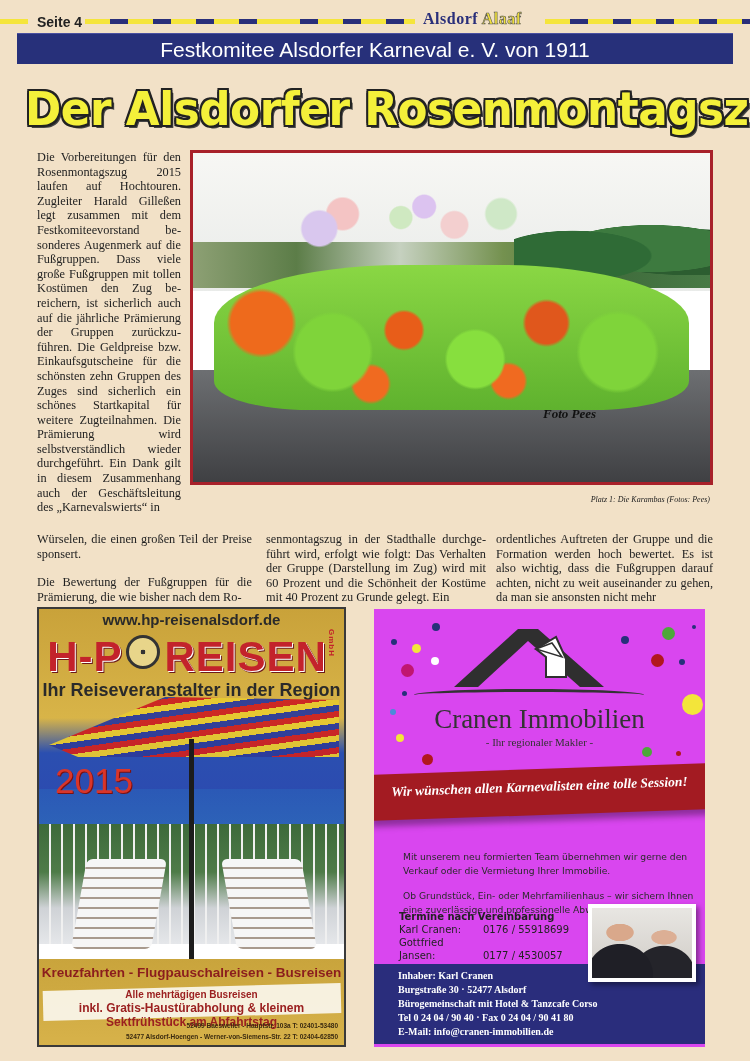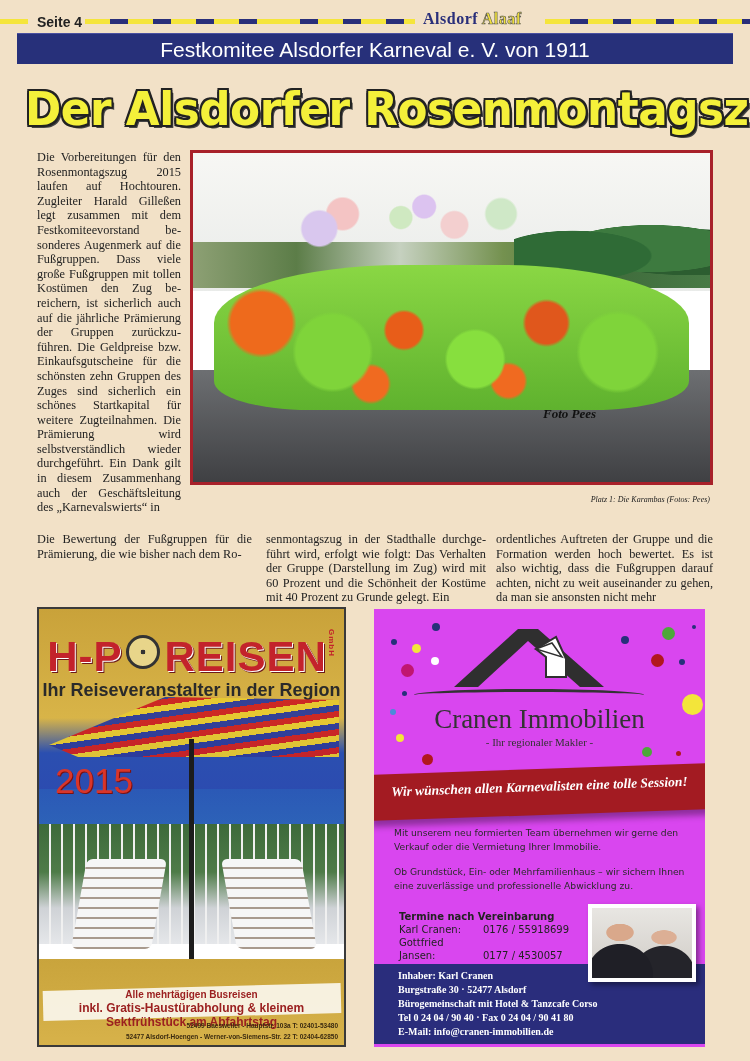--- a/index.html
+++ b/index.html
@@ -175,21 +175,21 @@
   .cr-swoosh { position: absolute; left: 40px; top: 80px; width: 230px; height: 12px; border-top: 3px solid #333; border-radius: 50% 50% 0 0; }
   .cr-name { position: absolute; top: 95px; width: 100%; text-align: center;
     font-family: "Liberation Serif", serif; font-size: 27px; color: #333; }
   .cr-sub { position: absolute; top: 127px; width: 100%; text-align: center;
     font-family: "Liberation Serif", serif; font-size: 11px; color: #333; }
   .cr-redband { position: absolute; left: -4px; top: 160px; width: 340px; height: 46px; background: #a31b22;
     transform: rotate(-2deg); box-shadow: 0 6px 6px rgba(0,0,0,0.35); }
   .cr-slogan { position: absolute; top: 170px; width: 100%; text-align: center;
     font-family: "Liberation Serif", serif; font-style: italic; font-weight: bold;
     font-size: 13.5px; color: #fff; transform: rotate(-2deg); }
-  .cr-p { position: absolute; left: 20px; width: 300px; font-size: 9.2px; line-height: 13.5px; color: #2a2a2a; }
+  .cr-p { position: absolute; left: 29px; width: 300px; font-size: 9.2px; line-height: 13.5px; color: #2a2a2a; margin-top: 24px; }
   .cr-p1 { top: 217px; }
   .cr-p2 { top: 256px; }
   .cr-appt { position: absolute; left: 25px; top: 301px; font-size: 10px; line-height: 13px; color: #222; }
   .cr-appt .t { font-weight: bold; }
   .cr-appt .row span:first-child { display: inline-block; width: 84px; }
   .cr-photo { position: absolute; left: 214px; top: 295px; width: 108px; height: 78px; background: #fff; padding: 4px; box-shadow: 3px 3px 5px rgba(0,0,0,0.4); }
   .cr-photo .inner { width: 100%; height: 100%;
     background:
       radial-gradient(ellipse at 28% 35%, #d9a88b 0 13%, transparent 14%),
       radial-gradient(ellipse at 72% 42%, #dcaf95 0 12%, transparent 13%),
@@ -226,38 +226,41 @@
   <div class="hedge"></div>
   <div class="trees"></div>
   <div class="ground"></div>
   <div class="balloons"></div>
   <div class="crowd"></div>
   <div class="photo-credit">Foto Pees</div>
 </div>
 <div class="caption">Platz 1: Die Karambas (Fotos: Pees)</div>
 
 <div class="col-text col1-bottom">
+  <p>Würselen, die einen großen Teil der Preise sponsert.</p>
   <p>Die Bewertung der Fußgruppen für die Prämierung, die wie bisher nach dem Ro-</p>
 </div>
 <div class="col-text col2">senmontagszug in der Stadthalle durchge­führt wird, erfolgt wie folgt: Das Verhalten der Gruppe (Darstellung im Zug) wird mit 60 Prozent und die Schönheit der Kostü­me mit 40 Prozent zu Grunde gelegt. Ein</div>
 <div class="col-text col3">ordentliches Auftreten der Gruppe und die Formation werden hoch bewertet. Es ist also wichtig, dass die Fußgruppen da­rauf achten, nicht zu weit auseinander zu gehen, da man sie ansonsten nicht mehr</div>
 
 <div class="ad-hp">
+  <div class="hp-url">www.hp-reisenalsdorf.de</div>
   <div class="hp-logo">
     <span>H-P</span><span class="compass"></span><span>REISEN</span><span class="gmbh">GmbH</span>
   </div>
   <div class="hp-tagline">Ihr Reiseveranstalter in der Region</div>
   <div class="hp-sea"></div>
   <div class="hp-umbrella"></div>
   <div class="hp-balcony"></div>
   <div class="hp-pole"></div>
   <div class="hp-chair c1"></div>
   <div class="hp-chair c2"></div>
   <div class="hp-year">2015</div>
   <div class="hp-gold"></div>
+  <div class="hp-services">Kreuzfahrten - Flugpauschalreisen - Busreisen</div>
   <div class="hp-white"></div>
   <div class="hp-offer1">Alle mehrtägigen Busreisen</div>
   <div class="hp-offer2">inkl. Gratis-Haustürabholung &amp; kleinem Sektfrühstück am Abfahrtstag</div>
   <div class="hp-addr1">52499 Baesweiler - Hauptstr. 103a   T: 02401-53480</div>
   <div class="hp-addr2">52477 Alsdorf-Hoengen - Werner-von-Siemens-Str. 22   T: 02404-62850</div>
 </div>
 
 <div class="ad-cr">
   <div class="dot" style="left:58px;top:14px;width:8px;height:8px;background:#27307a"></div>
   <div class="dot" style="left:17px;top:30px;width:6px;height:6px;background:#27307a"></div>

